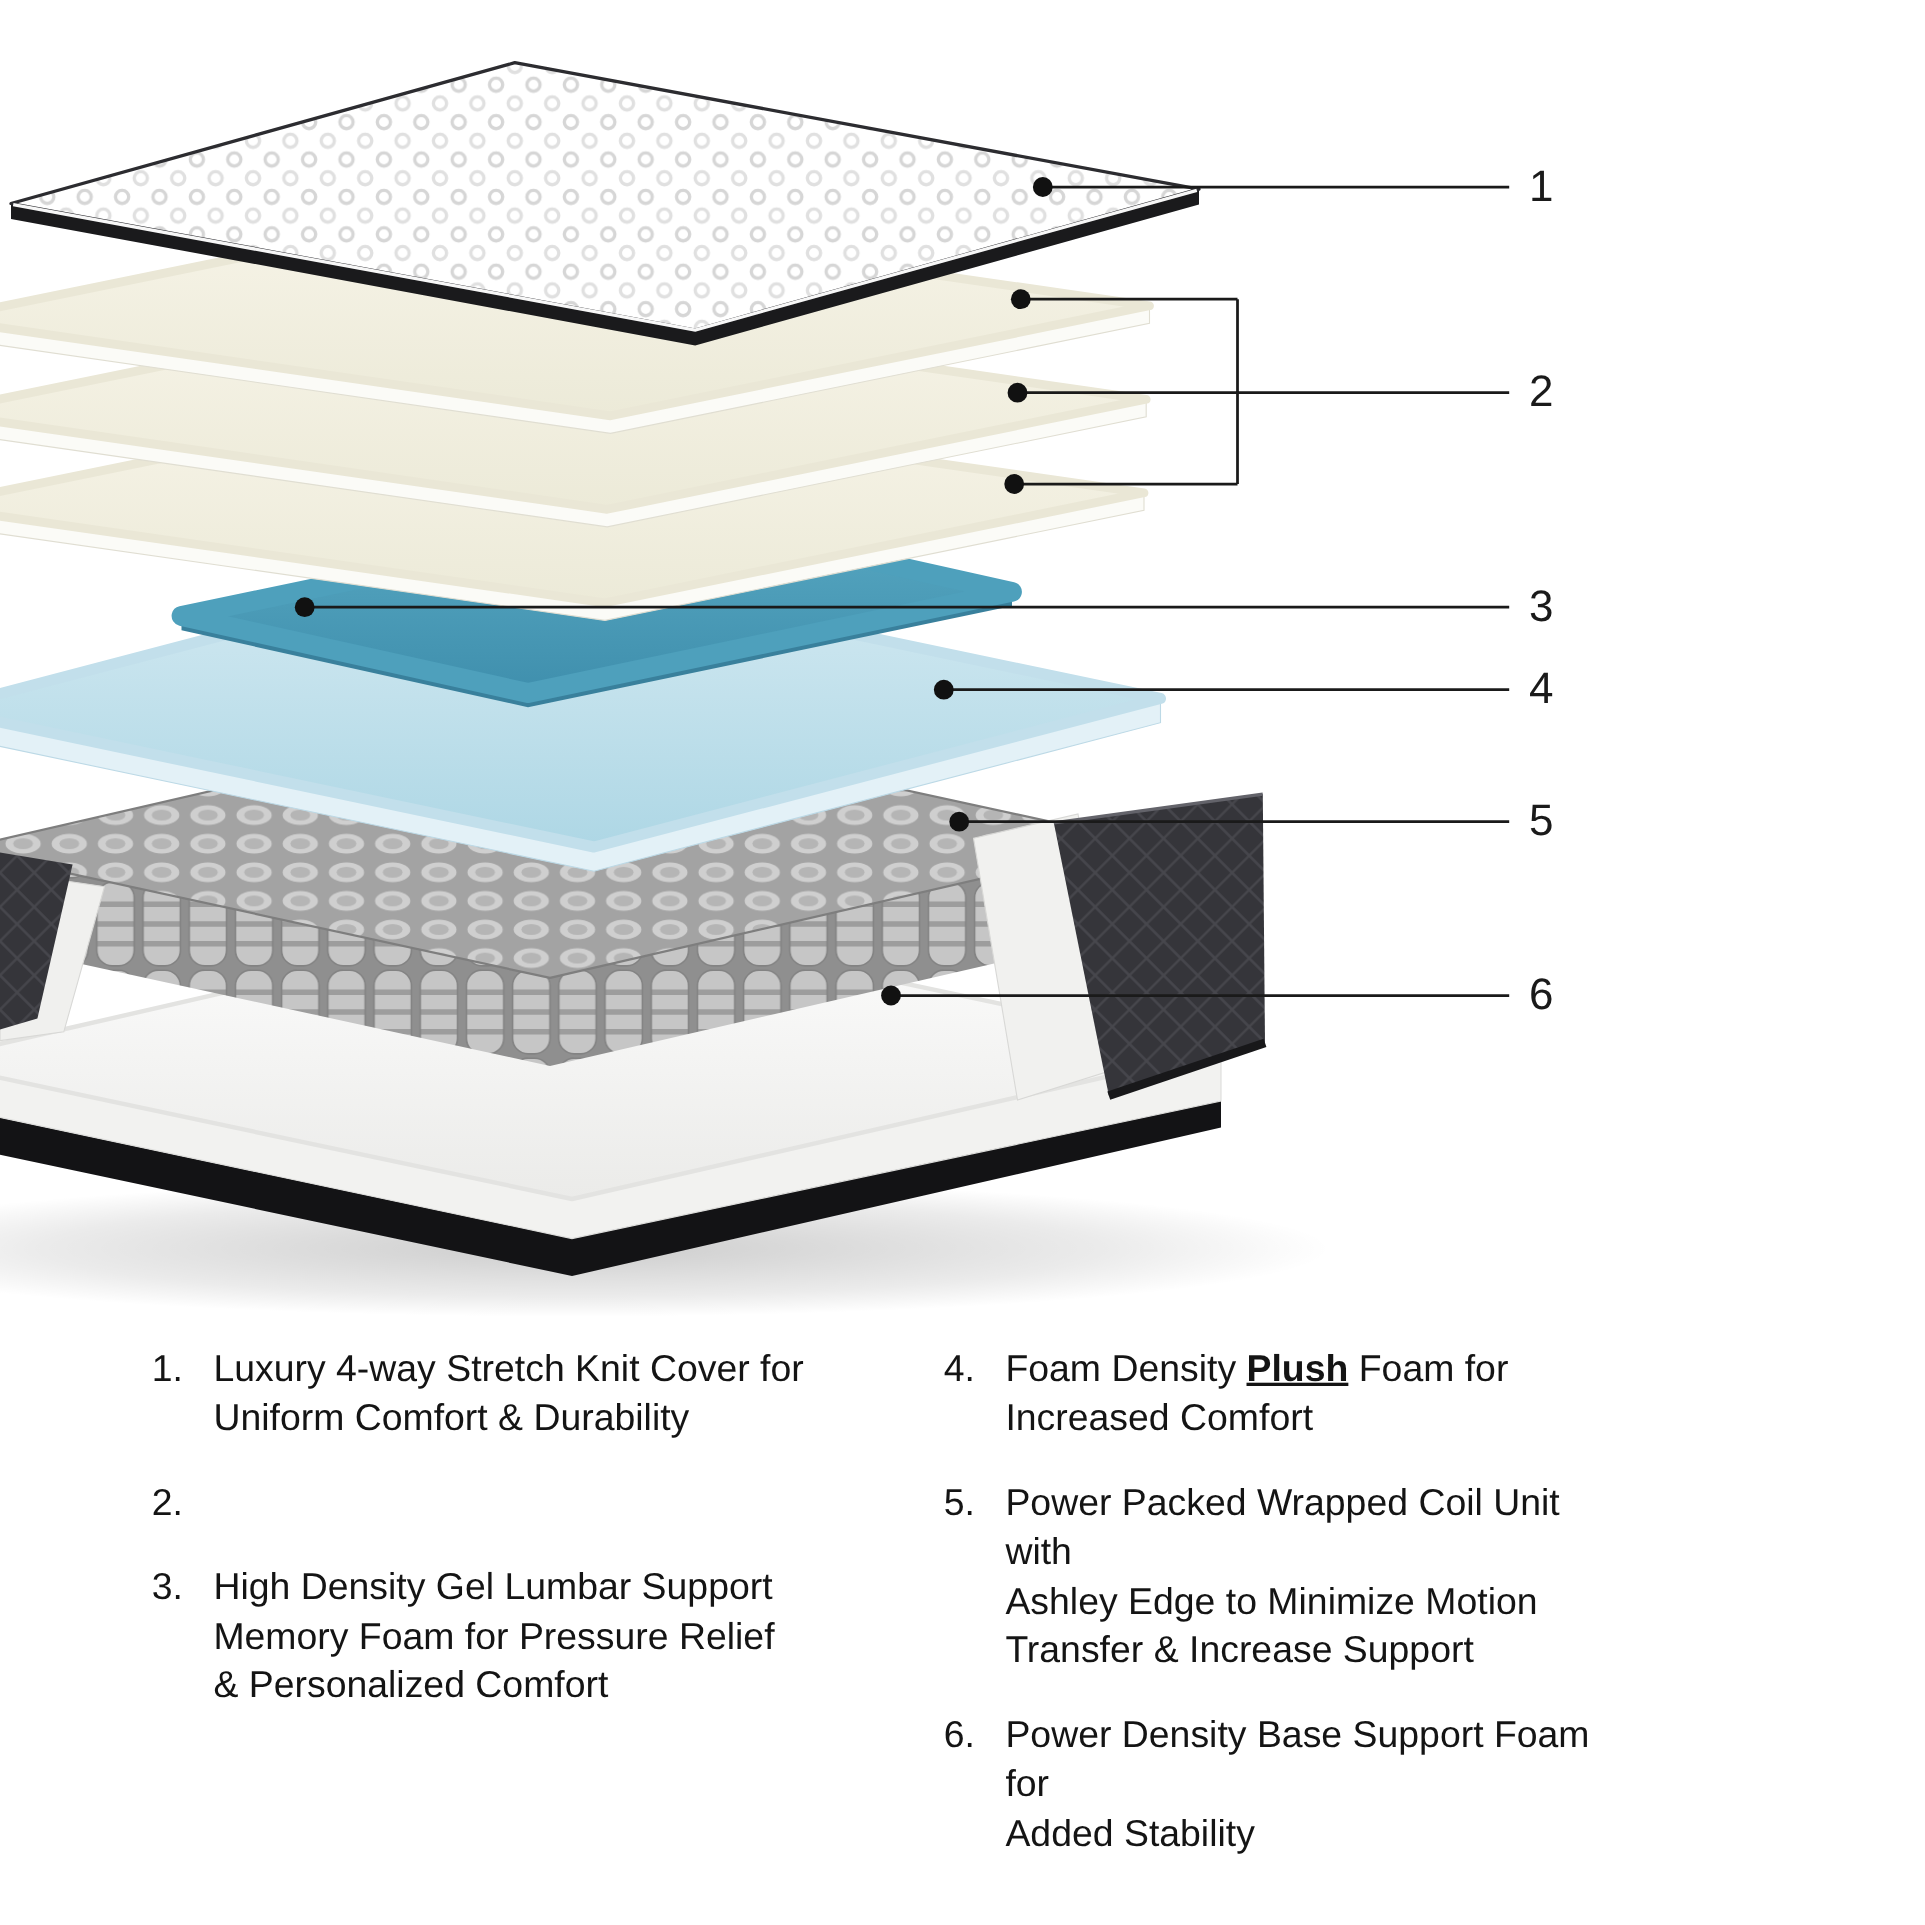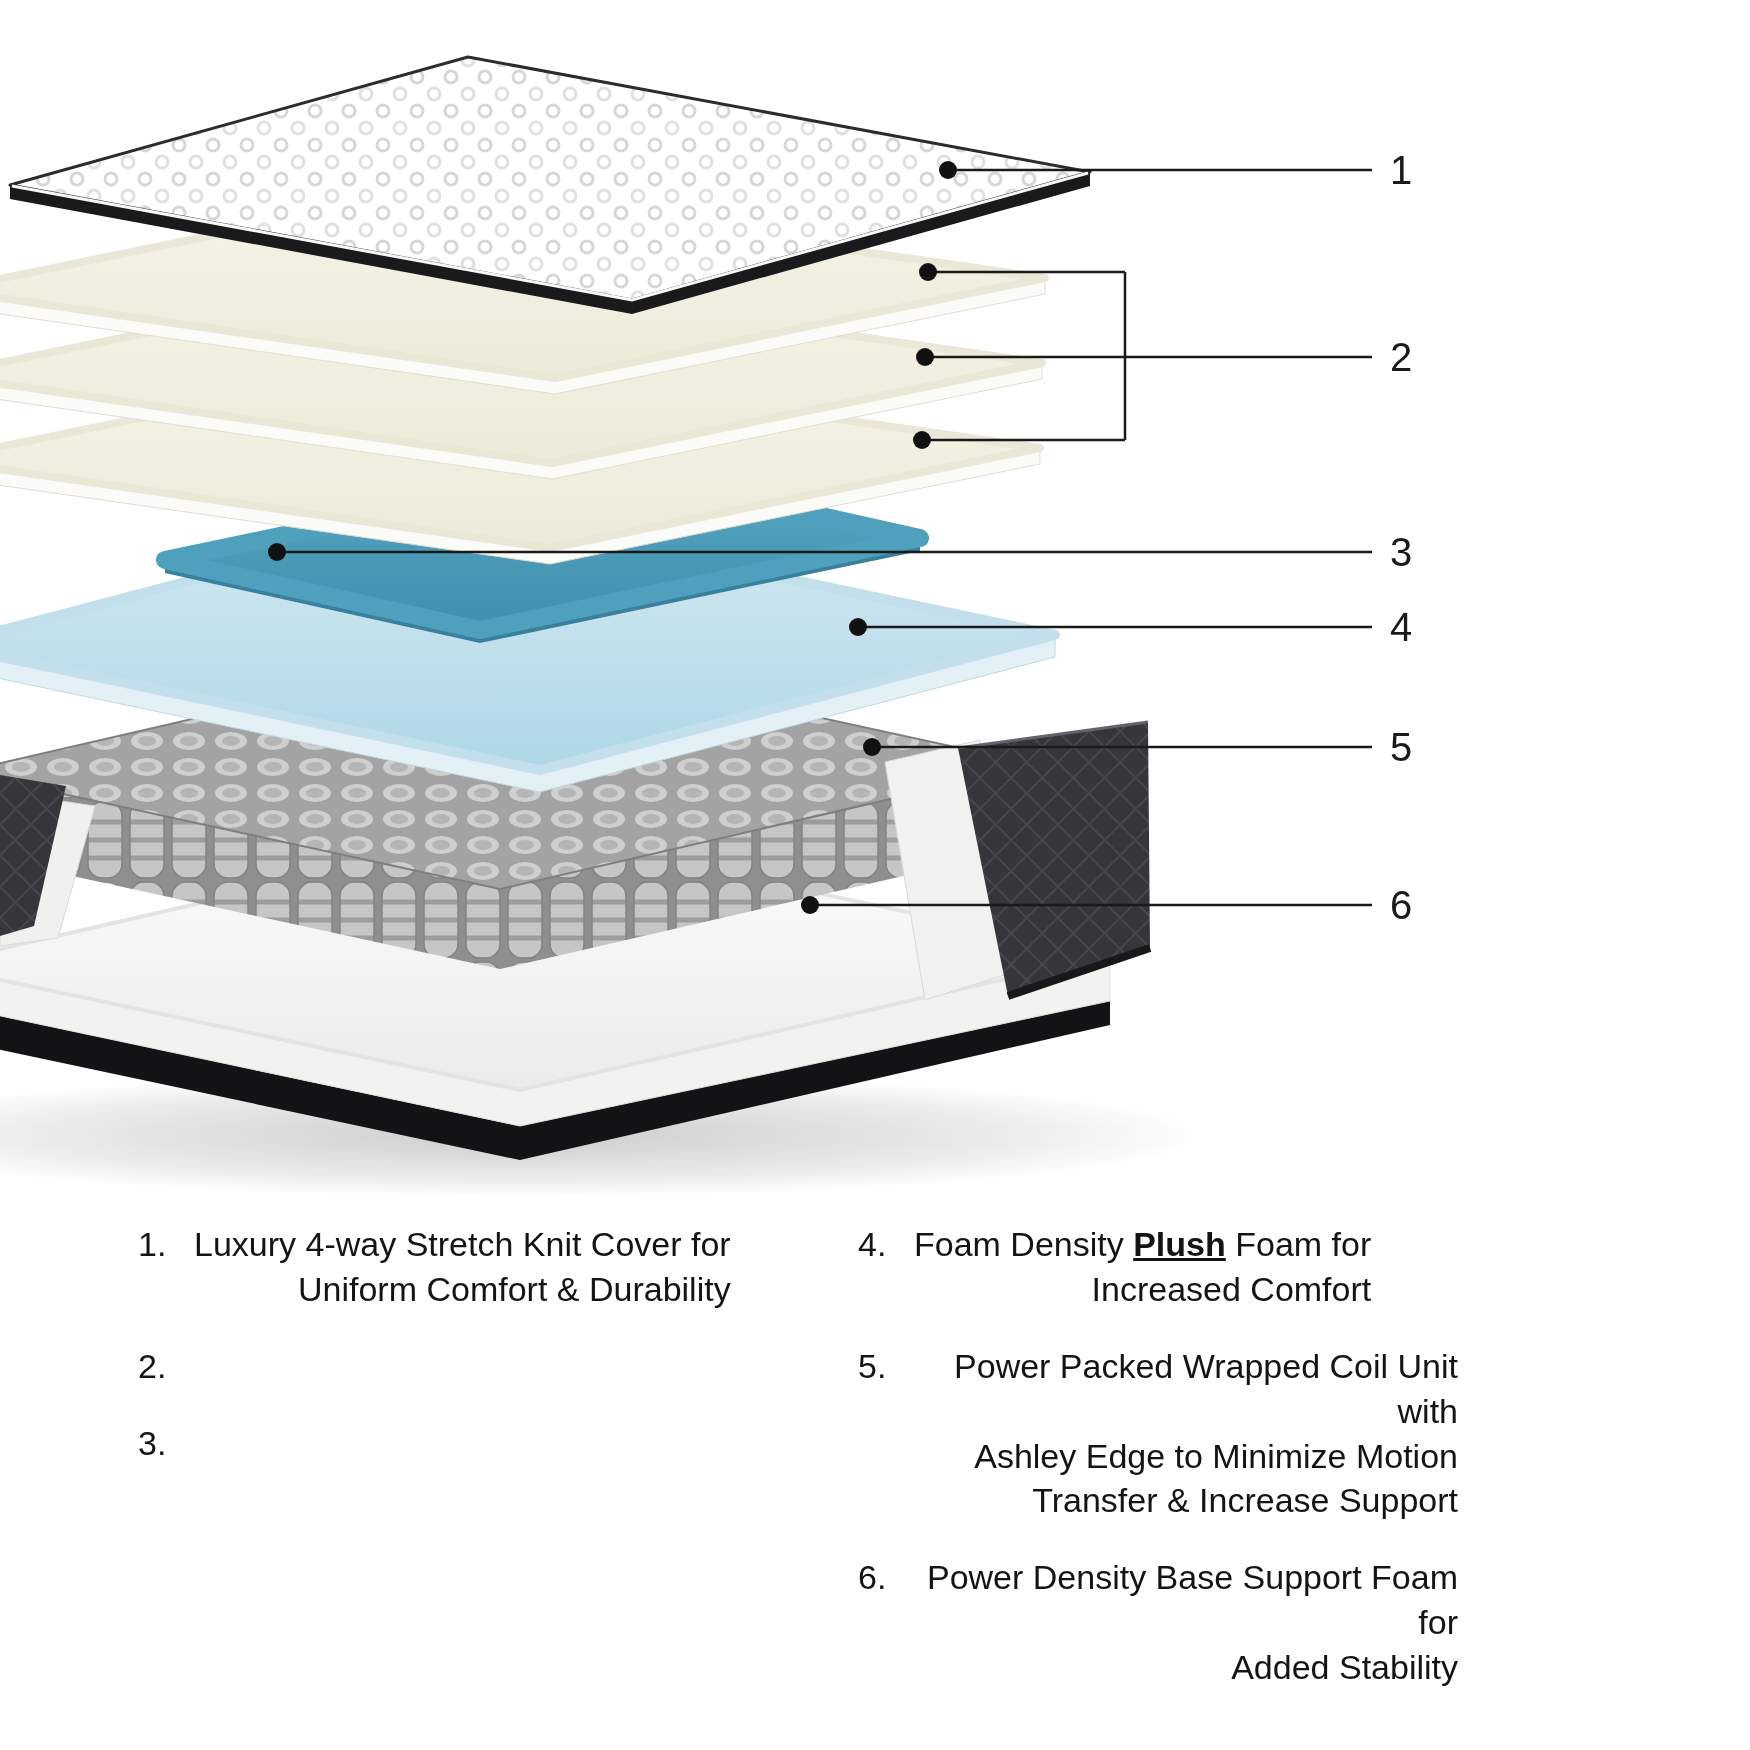--- a/index.html
+++ b/index.html
@@ -33,21 +33,20 @@
     margin-bottom:32px;
     font-size:34px;
     line-height:1.32;
   }
   .legend-item .num{
     flex:none;
     width:56px;
   }
   .legend-item .txt{
     white-space:pre-line;
-    text-align:right;
   }
   .legend-item .txt b{font-weight:700;text-decoration:underline;}
 </style>
 </head>
 <body>
 
 <div class="page">
 
   <svg class="diagram-svg" width="1750" height="1210" viewBox="0 0 1750 1210">
     <defs>
@@ -181,20 +180,23 @@
       <div class="legend-item">
         <span class="num">1.</span>
         <span class="txt">Luxury 4-way Stretch Knit Cover for
 Uniform Comfort &amp; Durability</span>
       </div>
       <div class="legend-item">
         <span class="num">2.</span>
       </div>
       <div class="legend-item">
         <span class="num">3.</span>
+        <span class="txt">High Density Gel Lumbar Support
+Memory Foam for Pressure Relief
+&amp; Personalized Comfort</span>
       </div>
     </div>
     <div class="legend-col right">
       <div class="legend-item">
         <span class="num">4.</span>
         <span class="txt"><span>Foam Density </span><b>Plush</b><span> Foam for
 Increased Comfort</span></span>
       </div>
       <div class="legend-item">
         <span class="num">5.</span>

